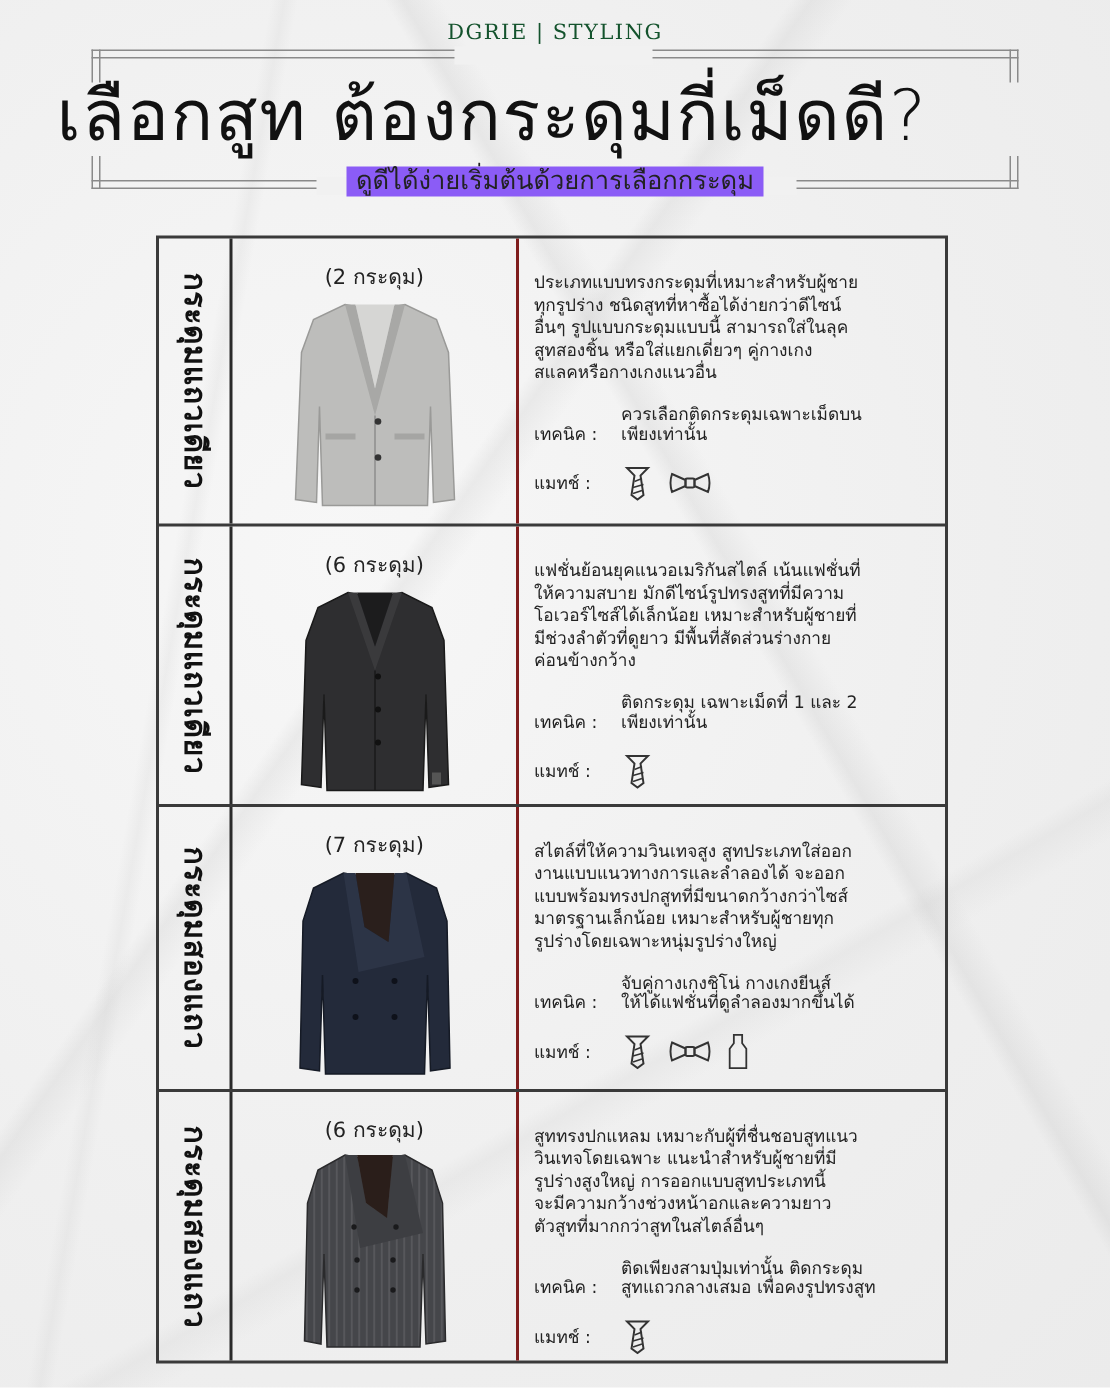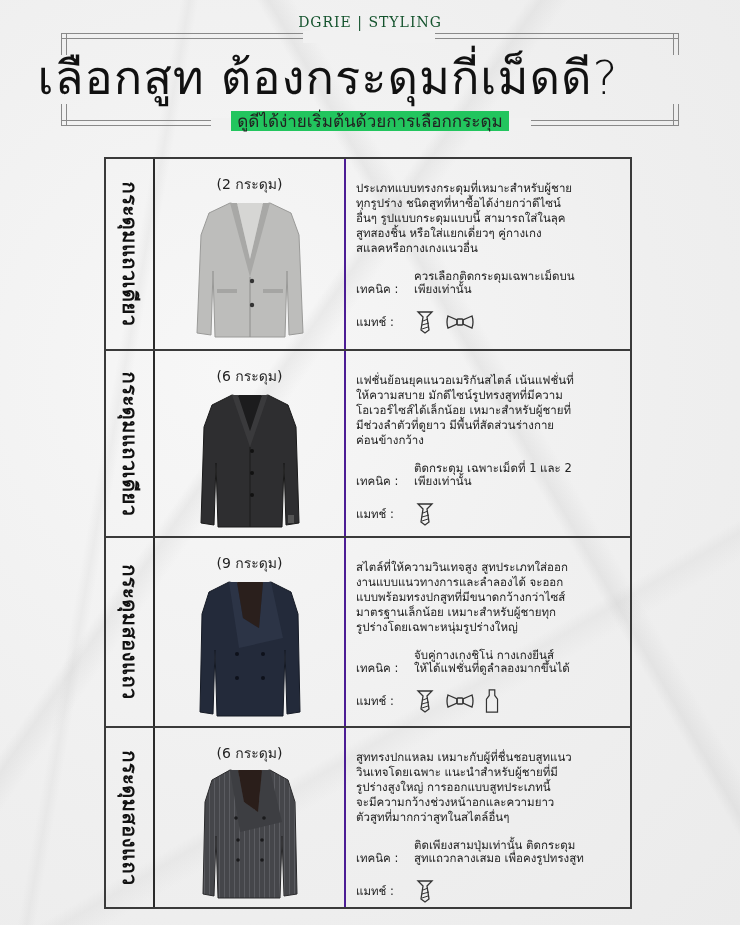--- a/index.html
+++ b/index.html
@@ -44,21 +44,21 @@
 
   .main-title {
     position: absolute; top: 48px; left: 0; width: 656px; text-align: center;
     font-family: "DejaVu Sans", sans-serif; font-weight: 300;
     font-size: 47px; letter-spacing: 1px; color: #111; line-height: 60px;
   }
   .sub-title {
     position: absolute; top: 110px; left: 0; width: 740px; text-align: center;
     font-size: 17px; color: #222; line-height: 22px;
   }
-  .sub-title span { background: #22c55e; padding: 0 6px; }
+  .sub-title span { background: #8b5cf6; padding: 0 6px; }
 
   
   .table {
     position: absolute; left: 104px; top: 157px; width: 528px; height: 752px;
     border: 2px solid #3a3a3a;
   }
   .row {
     position: absolute; left: 0; width: 524px;
     border-bottom: 2px solid #3a3a3a;
   }
@@ -67,21 +67,21 @@
   .r2 { top: 192px; height: 187px; }
   .r3 { top: 379px; height: 190px; }
   .r4 { top: 569px; height: 179px; }
 
   .col-type {
     position: absolute; left: 0; top: 0; bottom: 0; width: 49px;
     border-right: 2px solid #2a2a2a;
   }
   .col-img {
     position: absolute; left: 49px; top: 0; bottom: 0; width: 191px;
-    border-right: 2px solid #4c1d95;
+    border-right: 2px solid #7f1d1d;
   }
   .col-desc {
     position: absolute; left: 241px; top: 0; bottom: 0; right: 0;
     padding: 22px 14px 0 9px;
   }
 
   .vlabel {
     position: absolute; left: 50%; top: 50%;
     transform: translate(-50%, -50%) rotate(90deg);
     white-space: nowrap; font-size: 20px; font-weight: bold; color: #111;
@@ -214,21 +214,21 @@
           </svg>
       </div>
     </div>
   </div>
 
   <div class="row r3">
     <div class="col-type">
       <div class="vlabel">กระดุมสองแถว</div>
     </div>
     <div class="col-img">
-      <div class="btn-count">(9 กระดุม)</div>
+      <div class="btn-count">(7 กระดุม)</div>
       <svg class="jacket" style="top:40px" width="102" height="142" viewBox="0 0 102 142">
         <path d="M30 4 L51 8 L72 4 L92 14 L99 36 L101 134 L88 136 L86 72 L84 138 L18 138 L16 72 L14 136 L1 134 L3 36 L10 14 Z" fill="#232a3a" stroke="#151a25" stroke-width="1"></path>
         <path d="M30 4 L40 70 L84 60 L72 4 L64 4 L60 50 L44 40 L38 4 Z" fill="#2c3446"></path>
         <path d="M38 4 L44 40 L60 50 L64 4 Z" fill="#2a1f1c"></path>
         <circle cx="38" cy="76" r="2" fill="#0e111a"></circle>
         <circle cx="64" cy="76" r="2" fill="#0e111a"></circle>
         <circle cx="38" cy="100" r="2" fill="#0e111a"></circle>
         <circle cx="64" cy="100" r="2" fill="#0e111a"></circle>
       </svg>
     </div>

